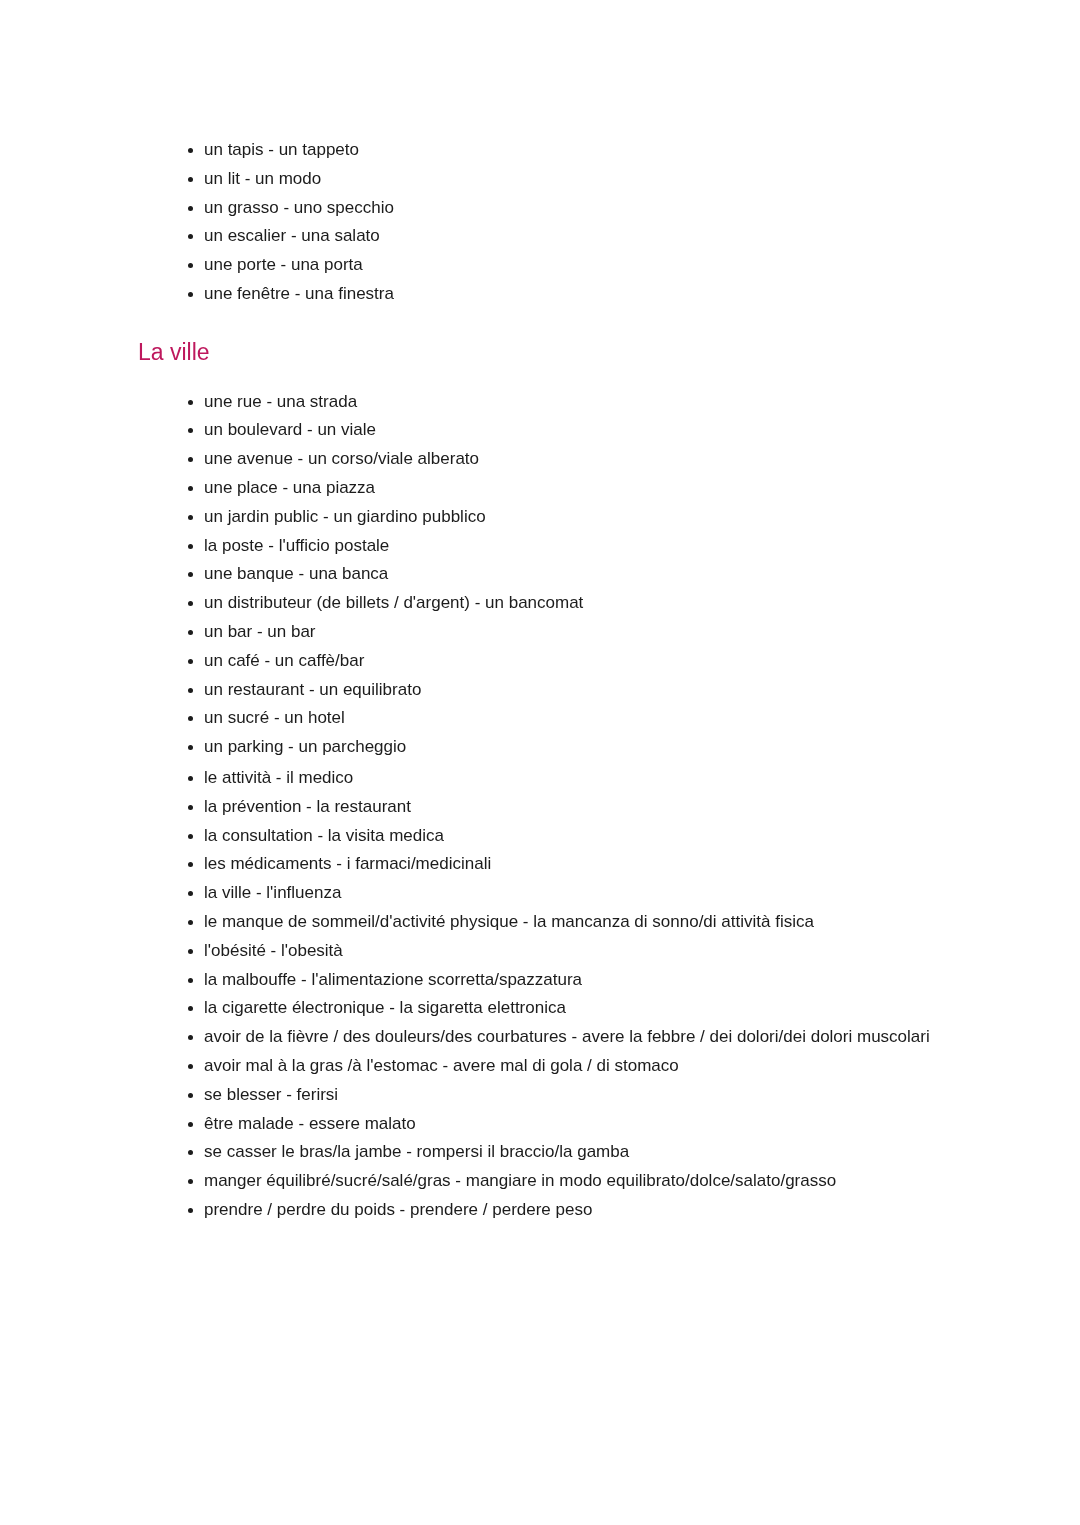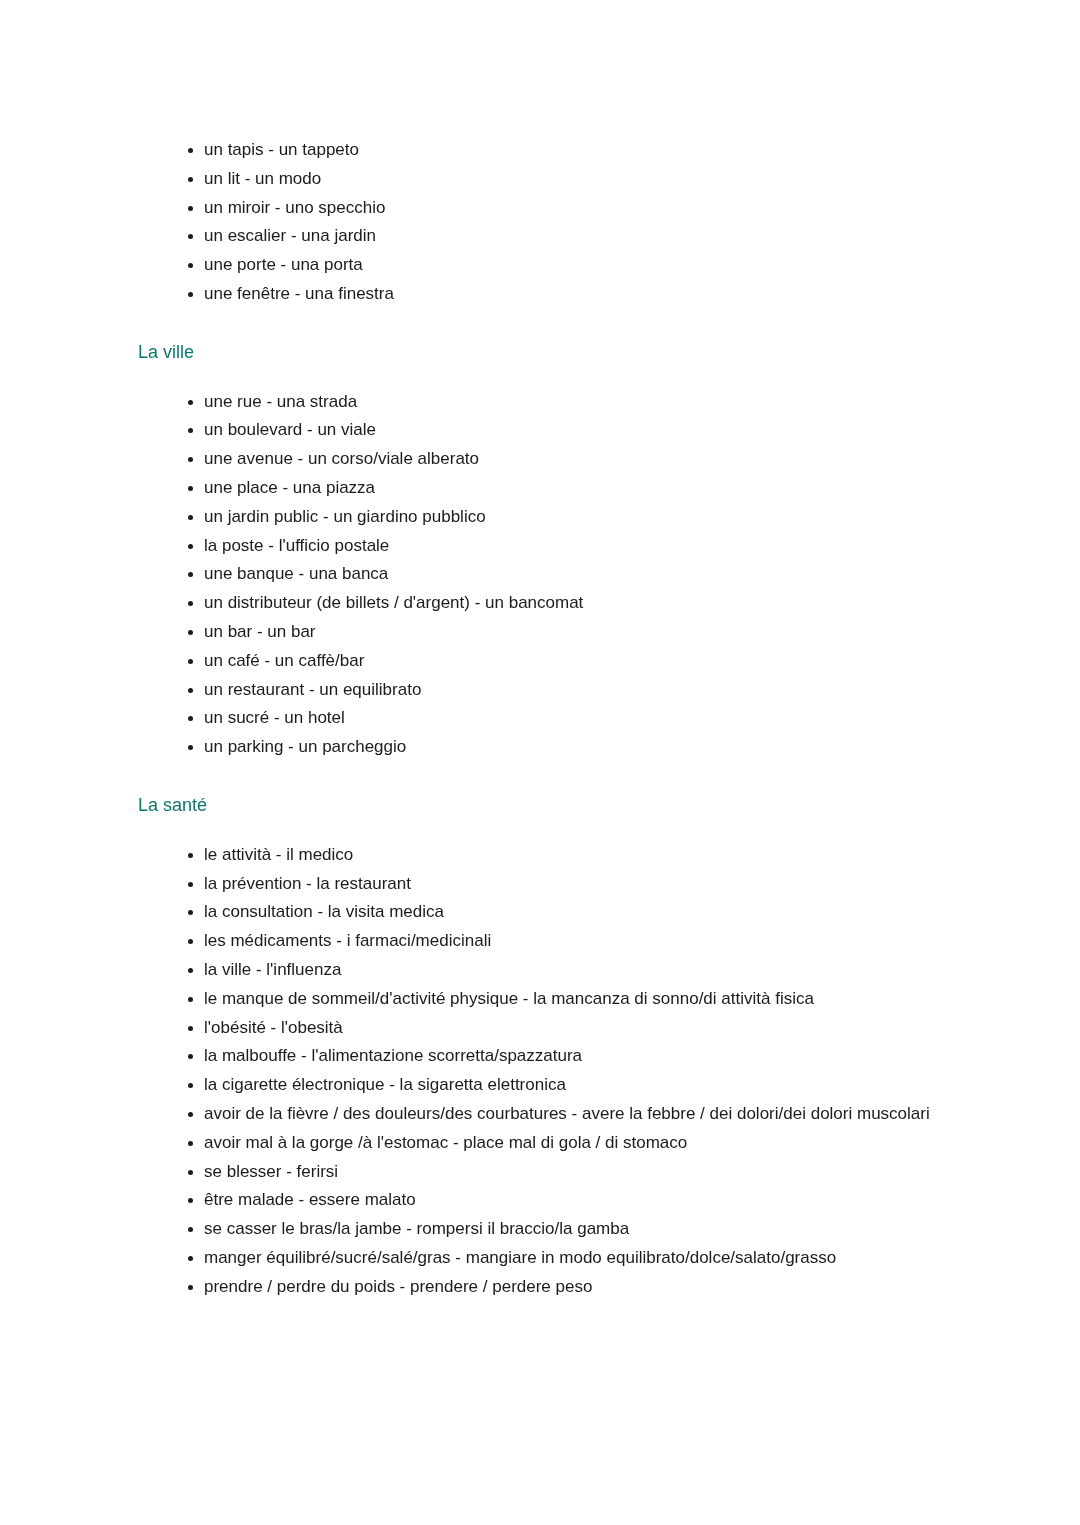--- a/index.html
+++ b/index.html
@@ -14,23 +14,23 @@
   .page {
     width: 1080px;
     min-height: 1525px;
     background: #ffffff;
     padding: 128px 100px 60px 130px;
     font-size: 17px;
     line-height: 28.8px;
   }
   .section-heading {
     margin: 29px 0 21px 0;
-    font-size: 18px;
+    font-size: 23px;
     font-weight: 400;
-    color: #0f766e;
+    color: #be185d;
   }
   .section:first-child .section-heading { margin-top: 0; }
   ul.vocab-list {
     list-style: disc;
     margin: 0;
     padding-left: 66px;   
     width: 806px;         
   }
   ul.vocab-list li {
     margin: 0;
@@ -42,22 +42,22 @@
   }
 </style>
 </head>
 <body>
 
 <div class="page">
     <div class="section">
       <ul class="vocab-list">
         <li>un tapis - un tappeto</li>
         <li>un lit - un modo</li>
-        <li>un miroir - uno specchio</li>
-        <li>un escalier - una jardin</li>
+        <li>un grasso - uno specchio</li>
+        <li>un escalier - una salato</li>
         <li>une porte - una porta</li>
         <li>une fenêtre - una finestra</li>
       </ul>
     </div>
     <div class="section">
       <div class="section-heading">La ville</div>
       <ul class="vocab-list">
         <li>une rue - una strada</li>
         <li>un boulevard - un viale</li>
         <li>une avenue - un corso/viale alberato</li>
@@ -67,33 +67,32 @@
         <li>une banque - una banca</li>
         <li>un distributeur (de billets / d'argent) - un bancomat</li>
         <li>un bar - un bar</li>
         <li>un café - un caffè/bar</li>
         <li>un restaurant - un equilibrato</li>
         <li>un sucré - un hotel</li>
         <li>un parking - un parcheggio</li>
       </ul>
     </div>
     <div class="section">
-      <div class="section-heading">La santé</div>
       <ul class="vocab-list">
         <li>le attività - il medico</li>
         <li>la prévention - la restaurant</li>
         <li>la consultation - la visita medica</li>
         <li>les médicaments - i farmaci/medicinali</li>
         <li>la ville - l'influenza</li>
         <li>le manque de sommeil/d'activité physique - la mancanza di sonno/di attività fisica</li>
         <li>l'obésité - l'obesità</li>
         <li>la malbouffe - l'alimentazione scorretta/spazzatura</li>
         <li>la cigarette électronique - la sigaretta elettronica</li>
         <li>avoir de la fièvre / des douleurs/des courbatures - avere la febbre / dei dolori/dei dolori muscolari</li>
-        <li>avoir mal à la gorge /à l'estomac - place mal di gola / di stomaco</li>
+        <li>avoir mal à la gras /à l'estomac - avere mal di gola / di stomaco</li>
         <li>se blesser - ferirsi</li>
         <li>être malade - essere malato</li>
         <li>se casser le bras/la jambe - rompersi il braccio/la gamba</li>
         <li>manger équilibré/sucré/salé/gras - mangiare in modo equilibrato/dolce/salato/grasso</li>
         <li>prendre / perdre du poids - prendere / perdere peso</li>
       </ul>
     </div>
   </div>
 
 </body></html>

